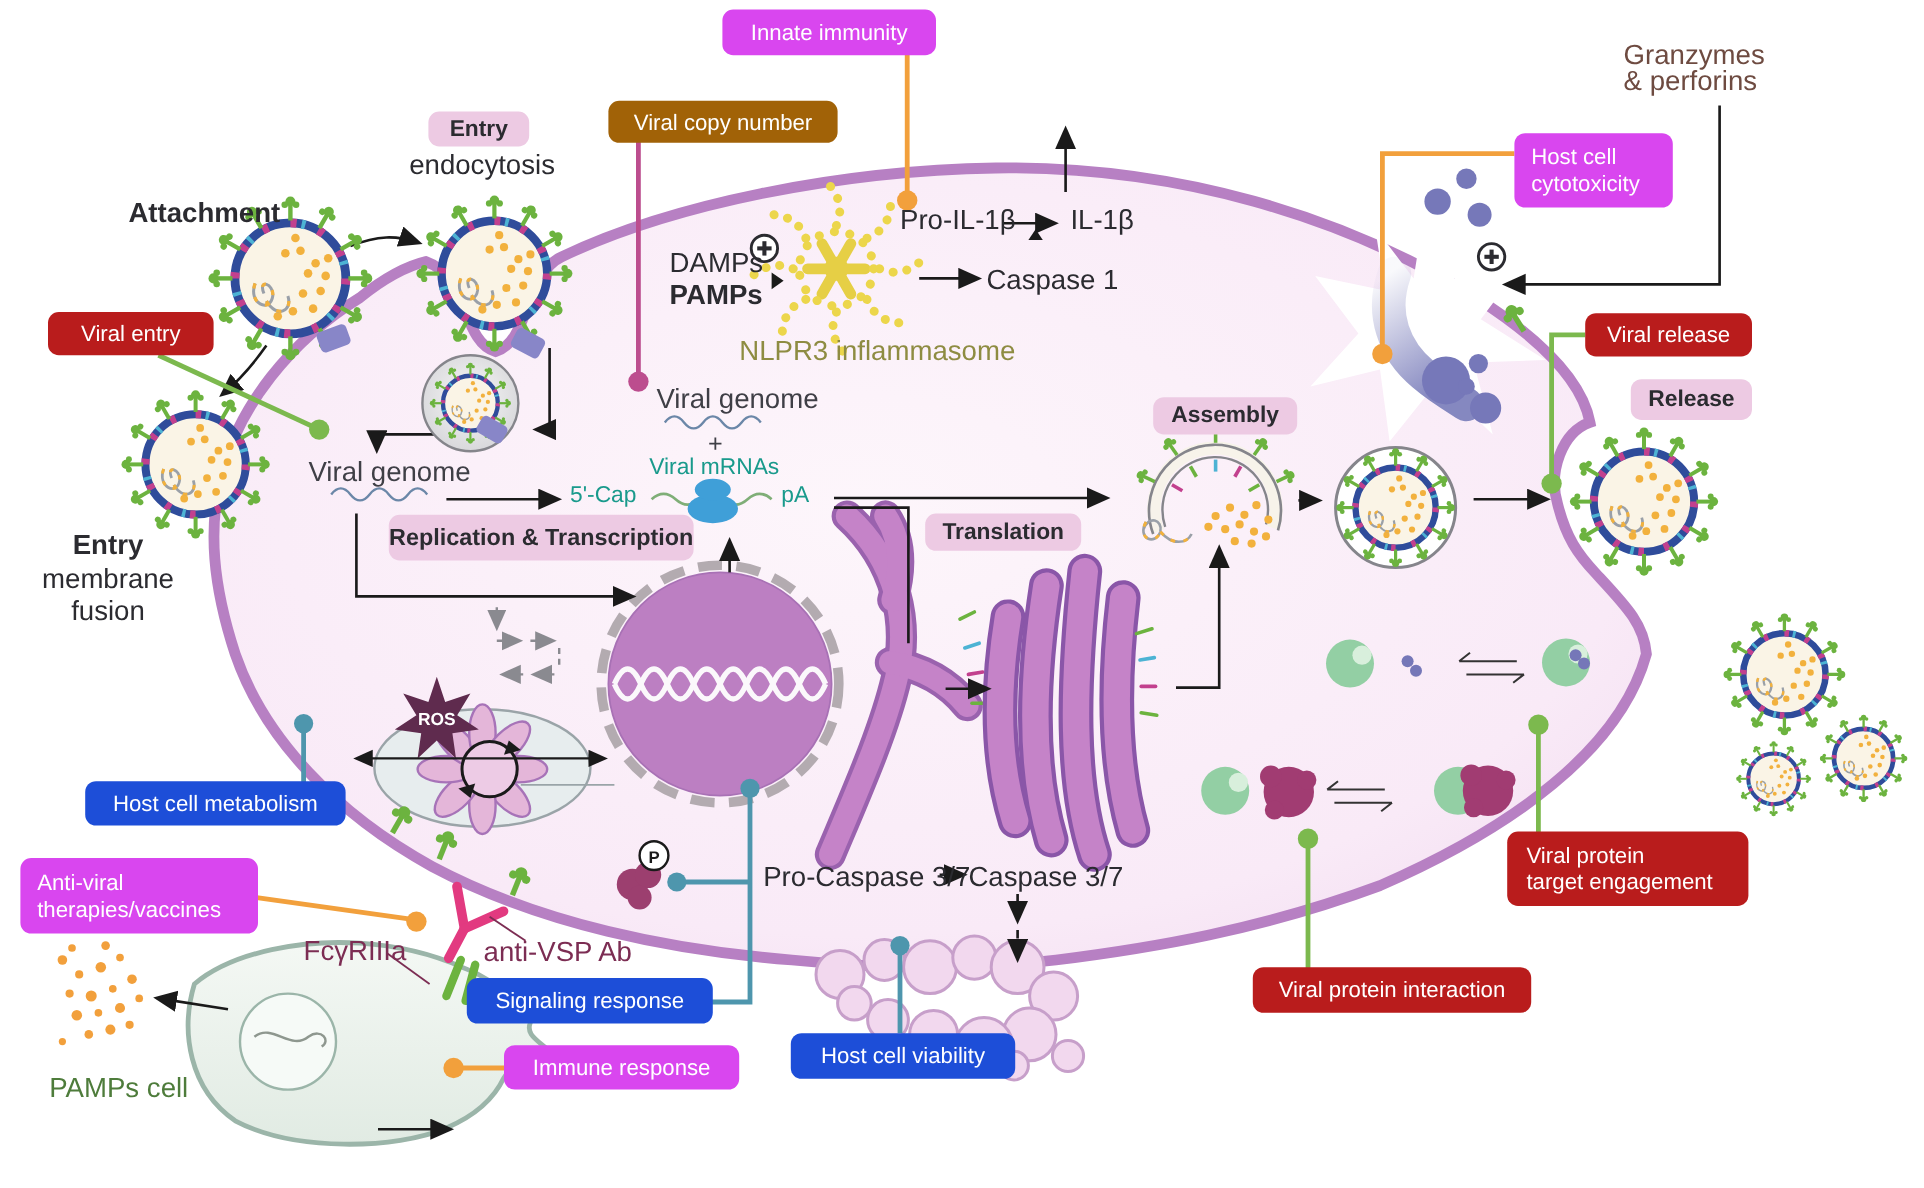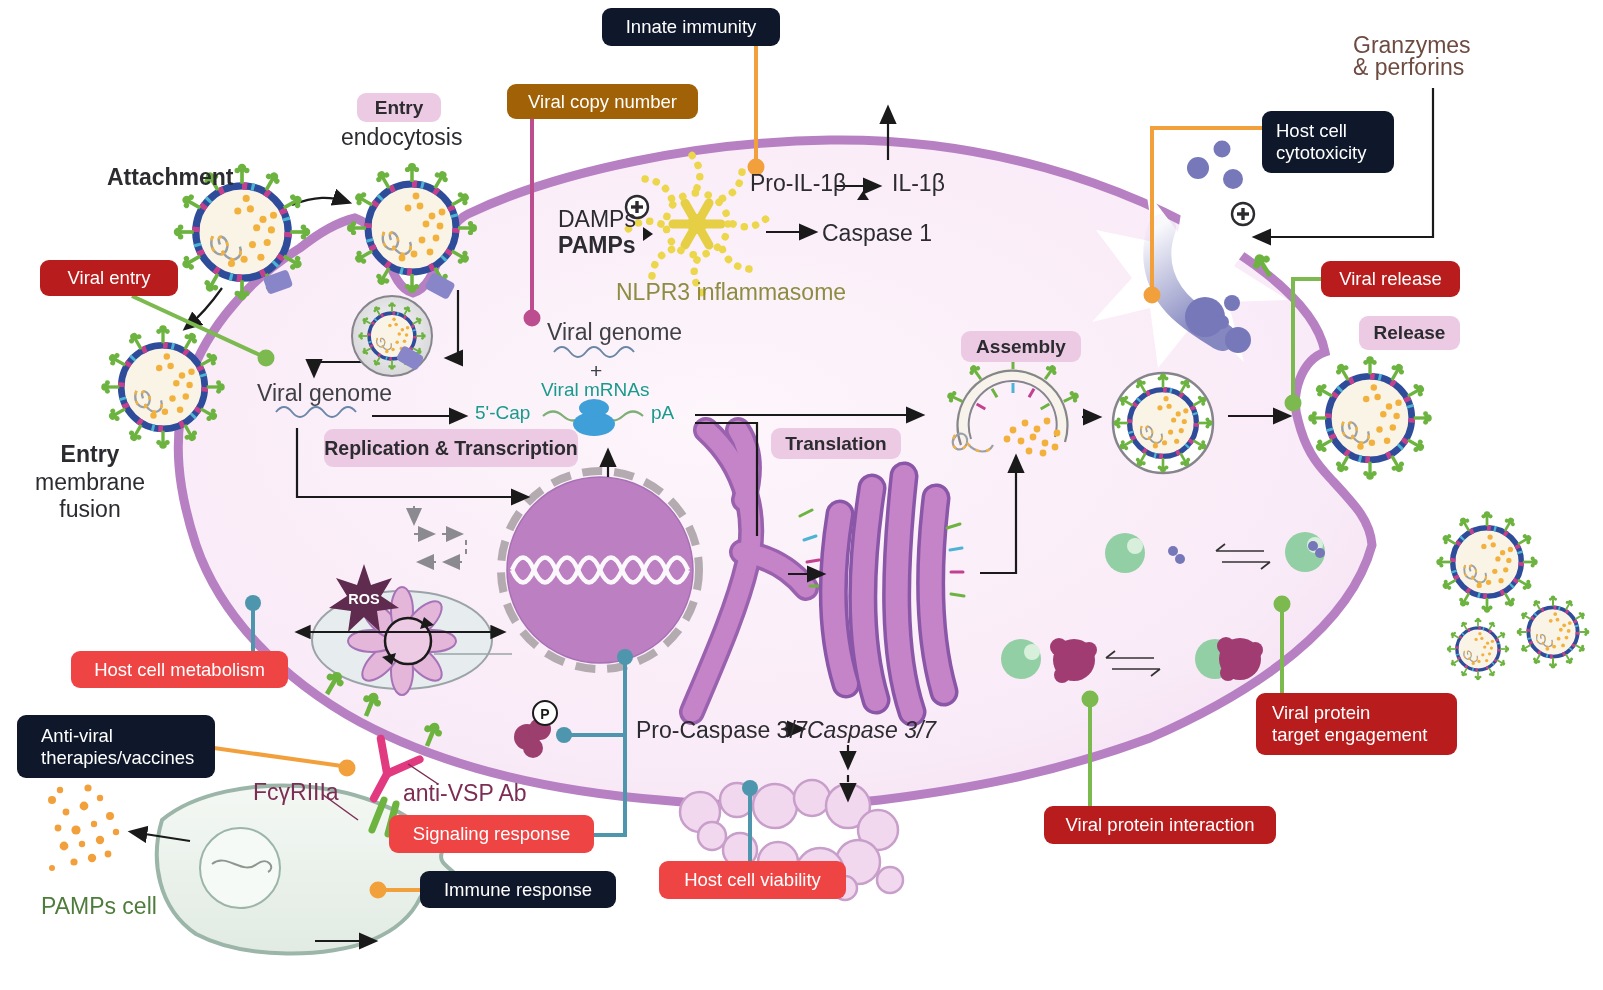--- a/index.html
+++ b/index.html
@@ -3,24 +3,24 @@
 <meta charset="utf-8">
 <style>
   html,body{margin:0;padding:0;background:#ffffff;}
   #fig{position:relative;width:1603px;height:990px;overflow:hidden;background:#ffffff;
        font-family:"Liberation Sans",sans-serif;}
   #art{position:absolute;left:0;top:0;}
   svg text{font-family:"Liberation Sans",sans-serif;}
   .badge{position:absolute;display:flex;align-items:center;justify-content:center;
          color:#ffffff;font-size:18.5px;border-radius:9px;line-height:1.18;box-sizing:border-box;}
   .badge.left{justify-content:flex-start;text-align:left;}
-  .orange{background:#0f172a;}
+  .orange{background:#d946ef;}
   .magenta{background:#a16207;}
   .green{background:#b91c1c;}
-  .teal{background:#ef4444;}
+  .teal{background:#1d4ed8;}
   .stage{position:absolute;display:flex;align-items:center;justify-content:center;
          background:#EDCAE3;color:#2B2B30;font-weight:bold;font-size:19px;border-radius:9px;}
   .lbl{position:absolute;color:#2B2B30;font-size:23px;line-height:1.2;white-space:nowrap;}
   .bold{font-weight:bold;}
   .center{text-align:center;}
   .tealtx{color:#199A8C;}
   .olive{color:#8E8C42;}
   .brown{color:#6E4B41;}
   .maroon{color:#7C2D53;}
   .greentx{color:#4E7C3B;}
@@ -513,21 +513,21 @@
         <div>Host cell</div>
         <div>cytotoxicity</div>
       </div>
 </div>
 <div class="badge green" style="left:1321px;top:261px;width:139px;height:36px;">
       <span>Viral release</span>
     </div>
 <div class="badge teal" style="left:71px;top:651px;width:217px;height:37px;">
       <span>Host cell metabolism</span>
     </div>
-<div class="badge orange left" style="left:17px;top:715px;width:198px;height:63px;padding-left:24px;">
+<div class="badge orange left" style="left:17px;top:715px;width:198px;height:63px;padding-left:14px;">
   <div>
         <div>Anti-viral</div>
         <div>therapies/vaccines</div>
       </div>
 </div>
 <div class="badge teal" style="left:389px;top:815px;width:205px;height:38px;">
       <span>Signaling response</span>
     </div>
 <div class="badge orange" style="left:420px;top:871px;width:196px;height:37px;text-align:right;">
       <span>Immune response</span>
@@ -561,18 +561,18 @@
 <div class="lbl" style="left:558px;top:232px;font-weight:bold;">PAMPs</div>
 <div class="lbl olive" style="left:616px;top:279px;">NLPR3 inflammasome</div>
 <div class="lbl" style="left:750px;top:170px;">Pro-IL-1β</div>
 <div class="lbl" style="left:892px;top:170px;">IL-1β</div>
 <div class="lbl" style="left:822px;top:220px;">Caspase 1</div>
 <div class="lbl brown" style="left:1353px;top:35px;line-height:21.5px;white-space:normal;">
   <div>Granzymes</div>
   <div>&amp; perforins</div>
 </div>
 <div class="lbl" style="left:636px;top:717px;">Pro-Caspase 3/7</div>
-<div class="lbl" style="left:807px;top:717px;font-style:italic;">Caspase 3/7</div>
+<div class="lbl" style="left:807px;top:717px;">Caspase 3/7</div>
 <div class="lbl maroon" style="left:253px;top:779px;">FcγRIIIa</div>
 <div class="lbl maroon" style="left:403px;top:780px;">anti-VSP Ab</div>
 <div class="lbl greentx" style="left:41px;top:893px;">PAMPs cell</div>
 
 </div>
 
 </body></html>

